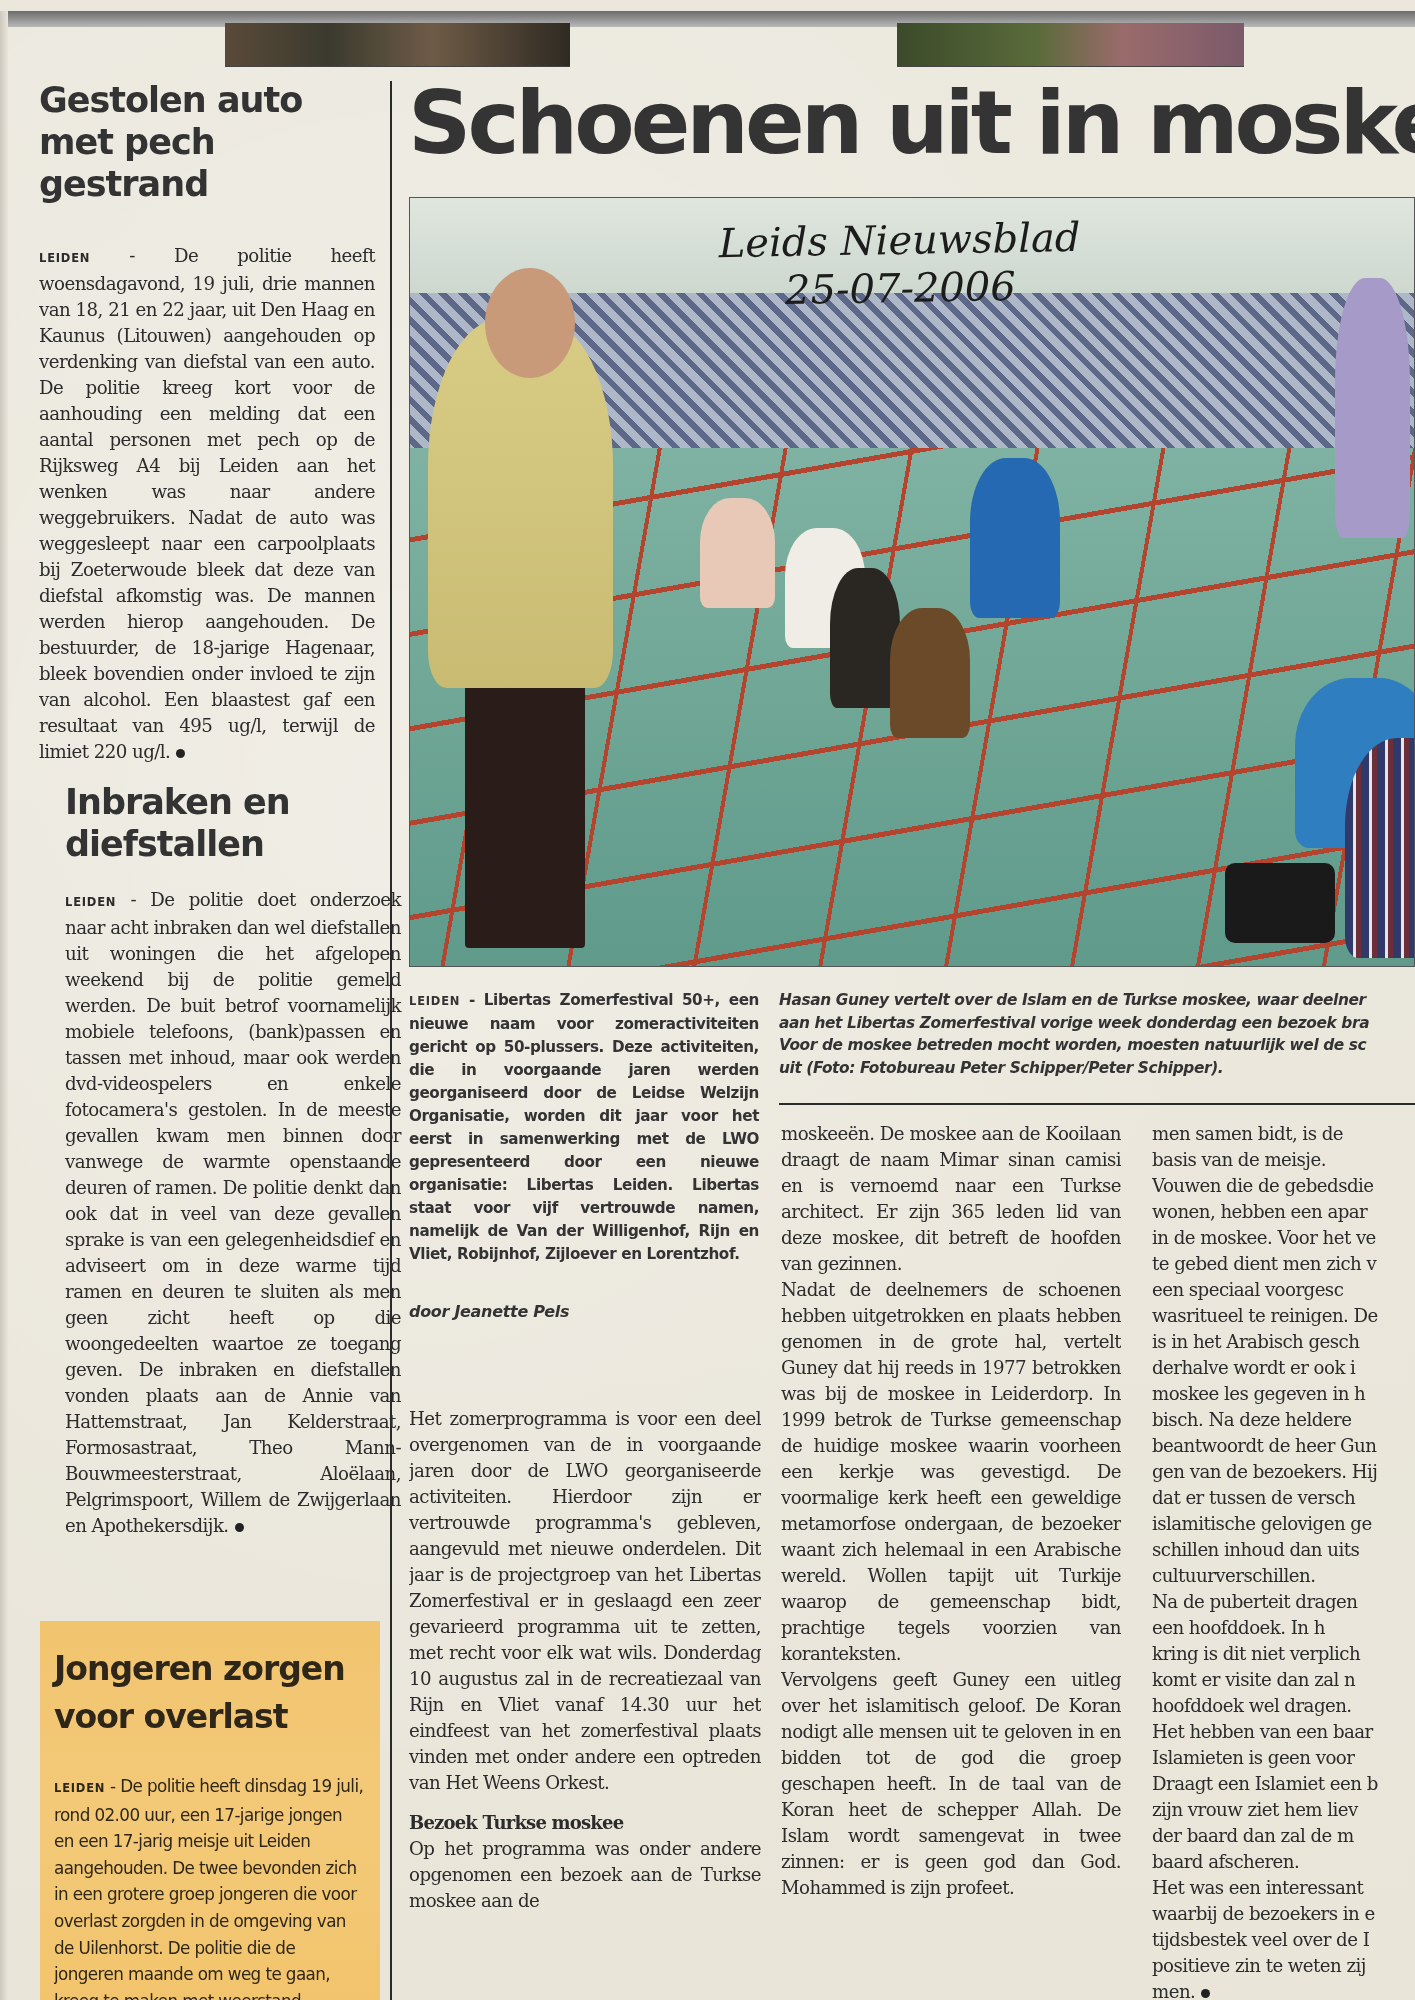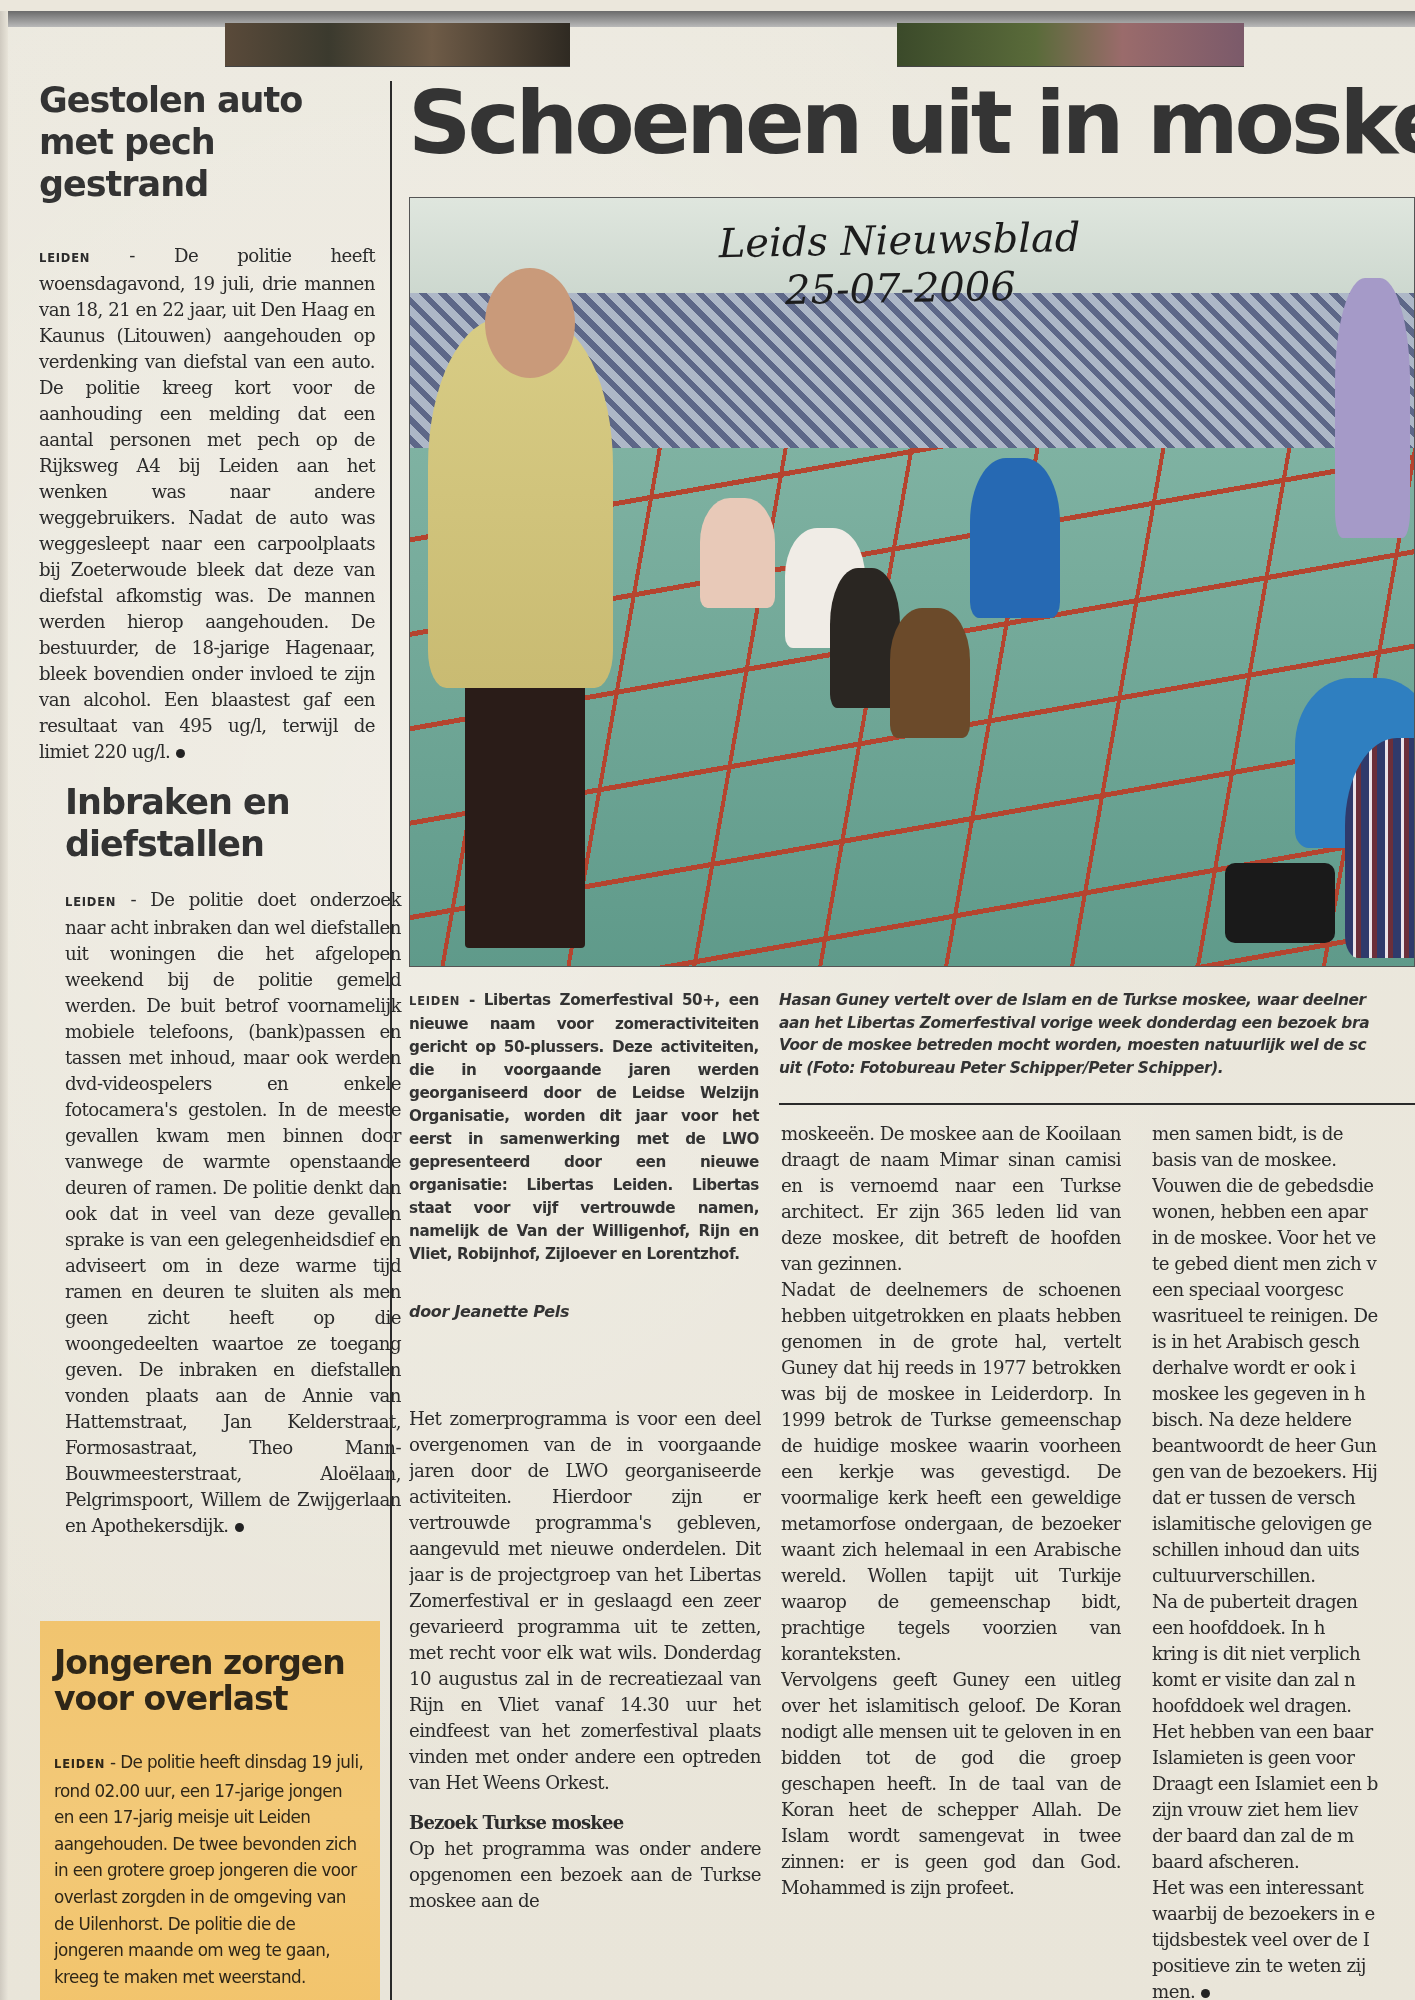--- a/index.html
+++ b/index.html
@@ -97,21 +97,21 @@
     font-size: 15.4px; line-height: 22.5px; color: #333; letter-spacing: -0.4px;
   }
   .byline { font-family: "DejaVu Sans", sans-serif; font-weight: bold; font-style: italic; font-size: 16px; letter-spacing: -0.3px; }
   .subhead { font-family: "DejaVu Serif", serif; font-weight: bold; font-size: 18px; letter-spacing: -0.8px; }
 
   .yellow-box {
     position: absolute; left: 40px; top: 1610px; width: 340px; height: 390px;
     background: linear-gradient(180deg, #f1c46f 0%, #f3c978 50%, #f2c46c 100%);
     padding: 24px 14px 0 14px;
   }
-  .yellow-box .headline-small { font-size: 33px; line-height: 36px; color: #2e2618; }
+  .yellow-box .headline-small { font-size: 33px; line-height: 48px; color: #2e2618; }
   .yellow-box .ybody { font-family: "DejaVu Sans", sans-serif; font-size: 16.8px; line-height: 26.6px; color: #2e2618; letter-spacing: -0.6px; text-align: left; margin-top: 32px; }
   .clip { overflow: hidden; }
   .p-gap { height: 14px; }
 </style>
 </head>
 <body>
 
 <div class="page">
   <div class="top-border"></div>
   <div class="left-edge"></div>
@@ -193,21 +193,21 @@
   </div>
 
   <div class="col body-serif clip" style="left:781px; top:1110px; width:340px; height:890px;">
     <p>moskeeën. De moskee aan de Kooilaan draagt de naam Mimar sinan camisi en is vernoemd naar een Turkse architect. Er zijn 365 leden lid van deze moskee, dit betreft de hoofden van gezinnen.</p>
     <p>Nadat de deelnemers de schoenen hebben uitgetrokken en plaats hebben genomen in de grote hal, vertelt Guney dat hij reeds in 1977 betrokken was bij de moskee in Leiderdorp. In 1999 betrok de Turkse gemeenschap de huidige moskee waarin voorheen een kerkje was gevestigd. De voormalige kerk heeft een geweldige metamorfose ondergaan, de bezoeker waant zich helemaal in een Arabische wereld. Wollen tapijt uit Turkije waarop de gemeenschap bidt, prachtige tegels voorzien van koranteksten.</p>
     <p>Vervolgens geeft Guney een uitleg over het islamitisch geloof. De Koran nodigt alle mensen uit te geloven in en bidden tot de god die groep geschapen heeft. In de taal van de Koran heet de schepper Allah. De Islam wordt samengevat in twee zinnen: er is geen god dan God. Mohammed is zijn profeet.</p>
   </div>
 
   <div class="col body-serif clip" id="col4" style="left:1152px; top:1110px; width:263px; height:890px; text-align:left; white-space:nowrap;">
       <div>men samen bidt, is de</div>
-      <div>basis van de moskee.</div>
+      <div>basis van de meisje.</div>
       <div>Vouwen die de gebedsdie</div>
       <div>wonen, hebben een apar</div>
       <div>in de moskee. Voor het ve</div>
       <div>te gebed dient men zich v</div>
       <div>een speciaal voorgesc</div>
       <div>wasritueel te reinigen. De</div>
       <div>is in het Arabisch gesch</div>
       <div>derhalve wordt er ook i</div>
       <div>moskee les gegeven in h</div>
       <div>bisch. Na deze heldere</div>

